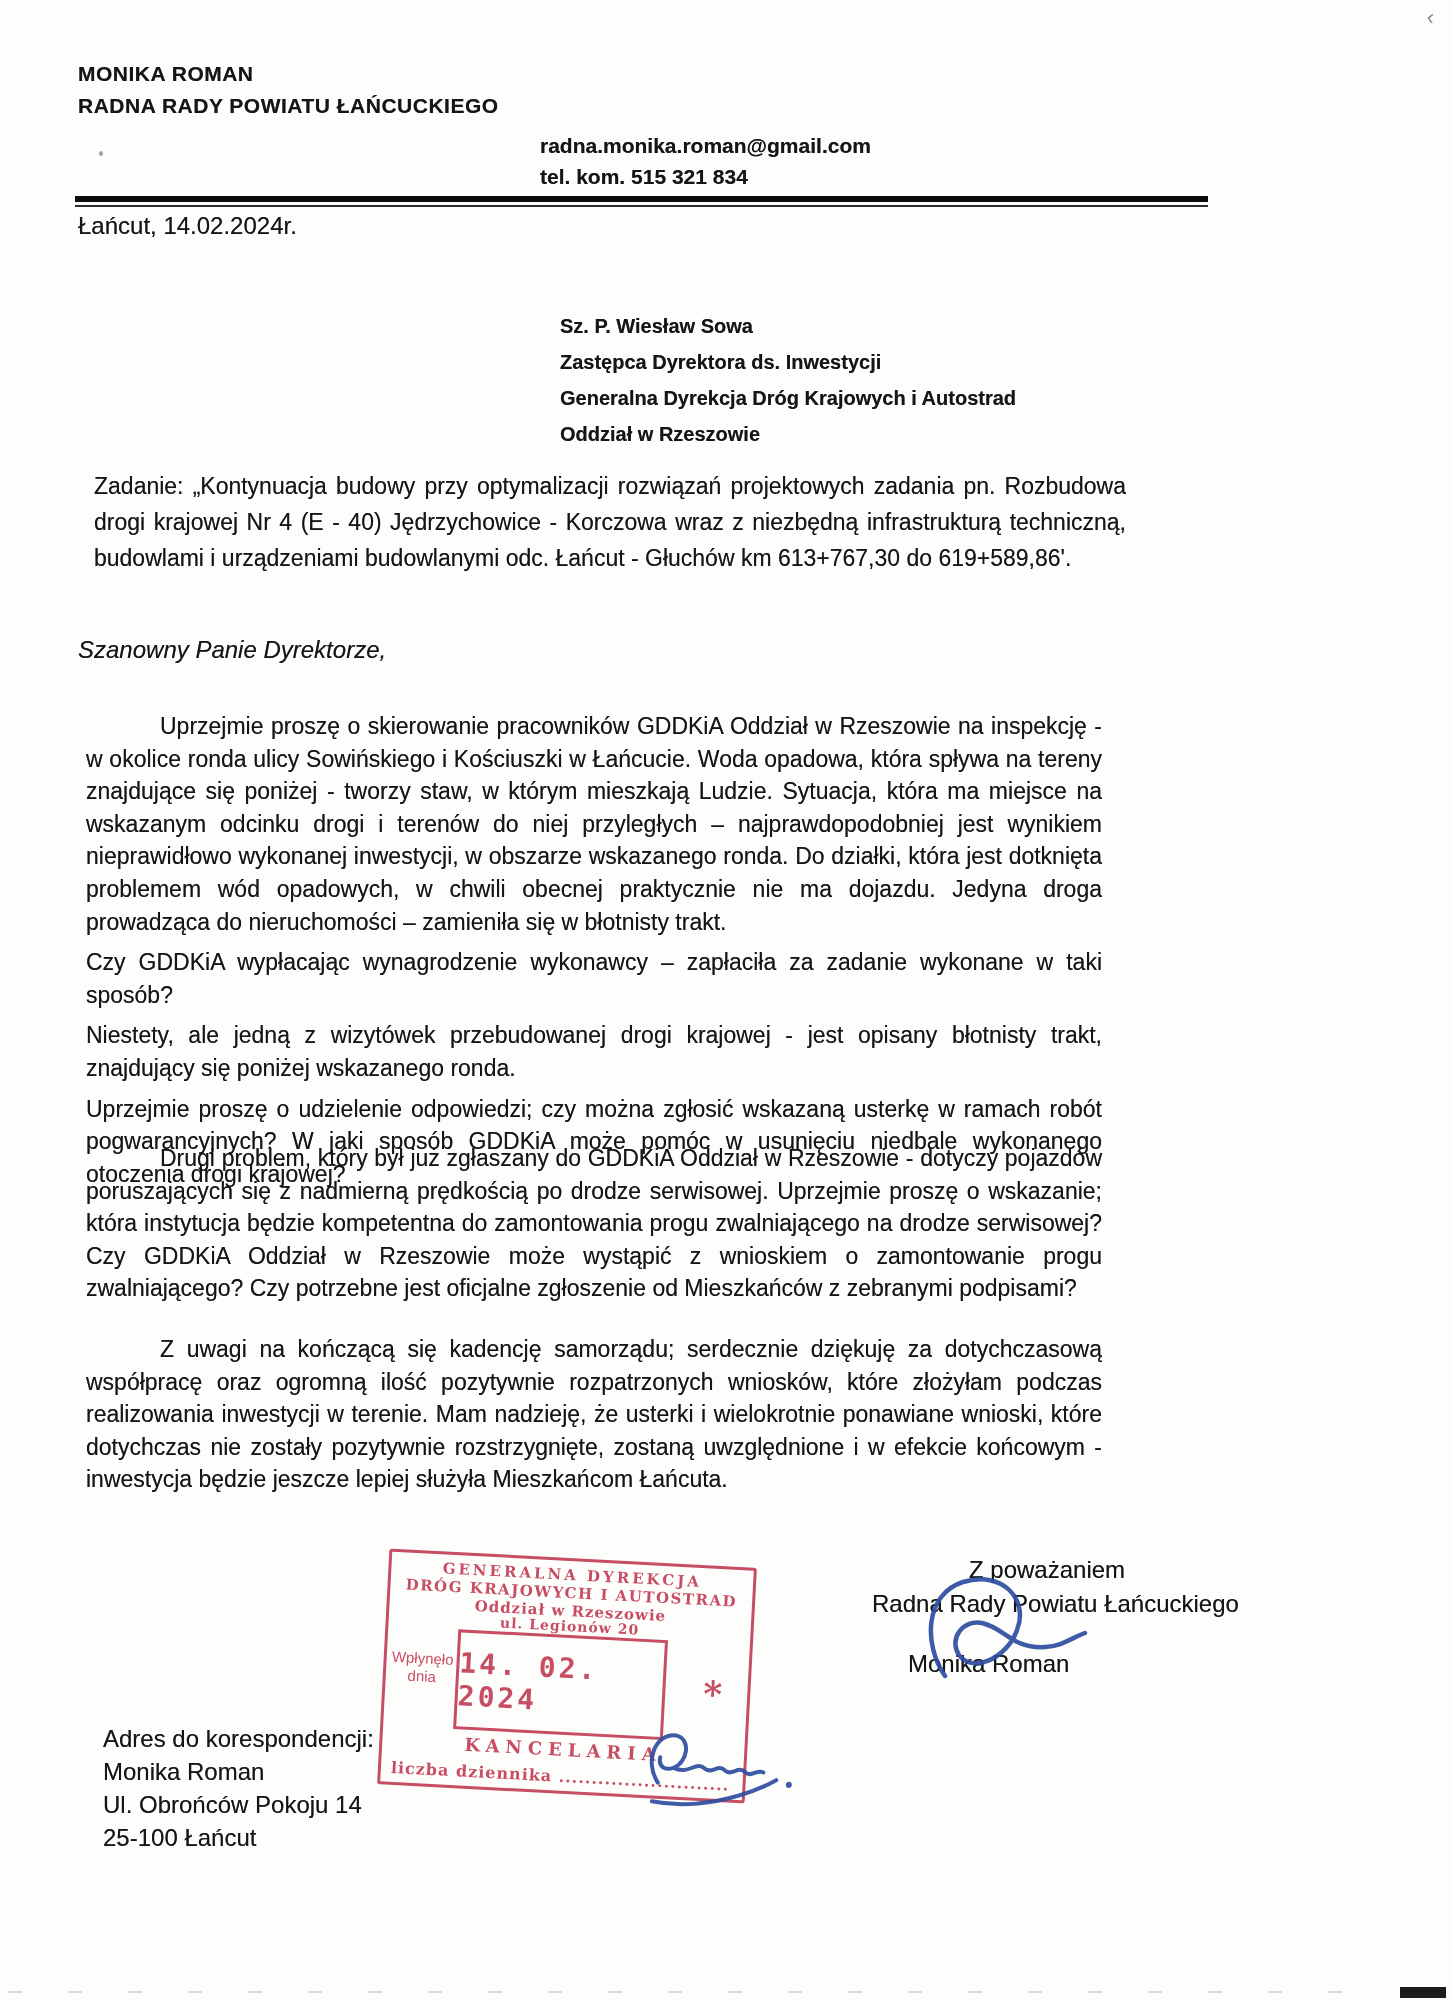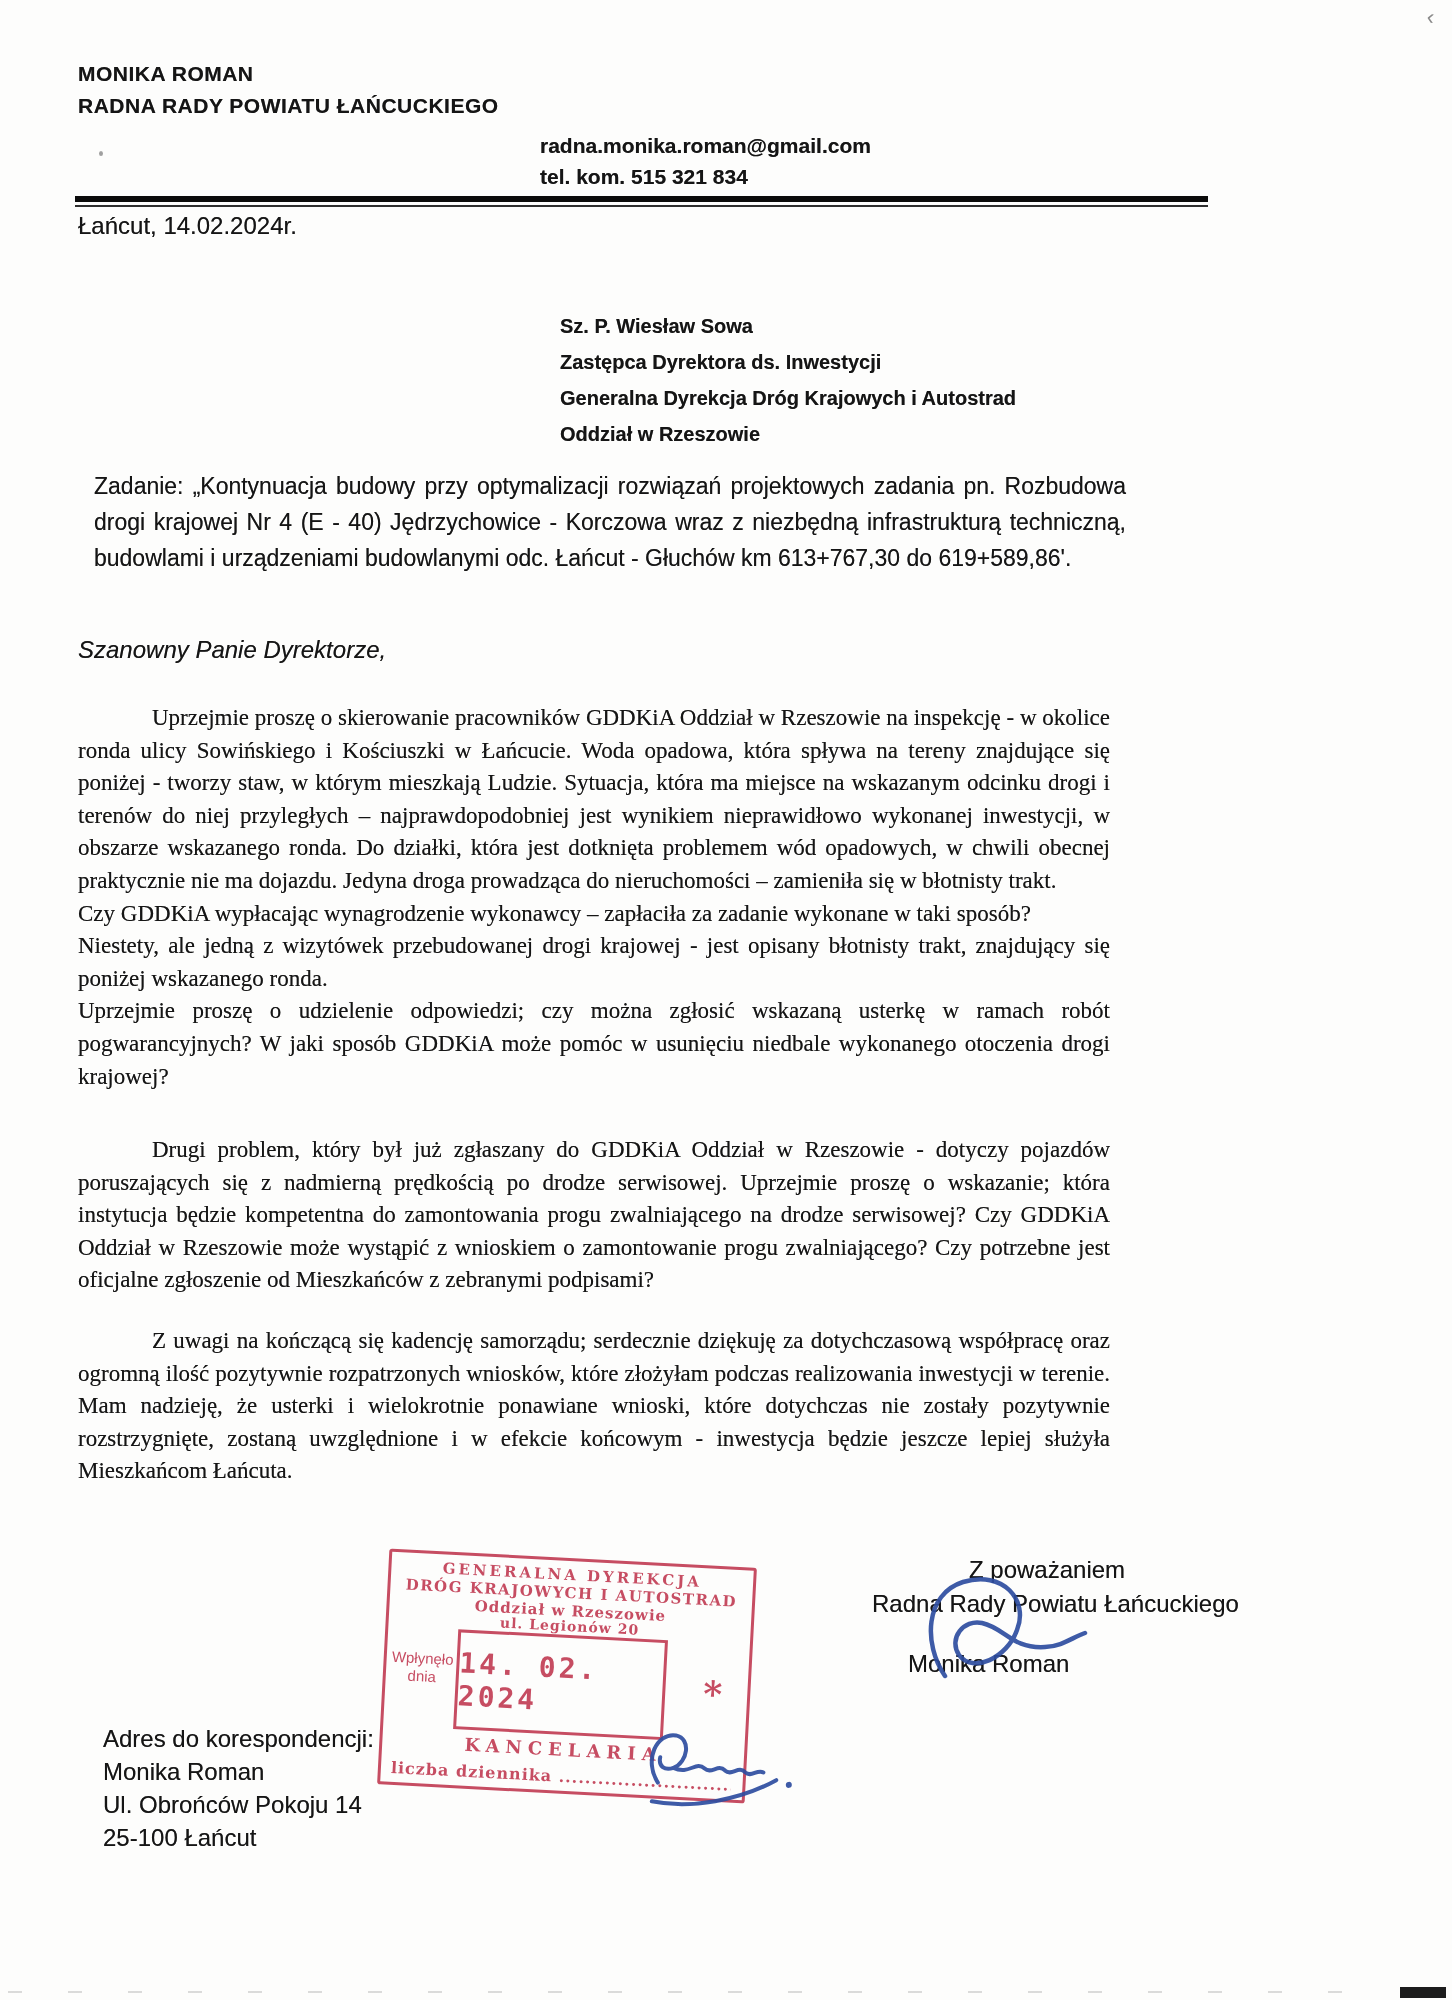--- a/index.html
+++ b/index.html
@@ -22,21 +22,21 @@
 
   .dateline{position:absolute;left:78px;top:212px;width:1082px;text-align:left;font-size:24px;}
 
   .recipient{position:absolute;left:540px;top:308px;font-weight:bold;font-size:20px;line-height:36px;margin-left:20px;}
 
   .subject{position:absolute;left:94px;top:468px;width:1032px;font-size:23px;line-height:36px;text-align:justify;}
 
   .salutation{position:absolute;left:78px;top:636px;font-size:24px;font-style:italic;}
 
   .body{position:absolute;left:78px;width:1032px;font-size:23px;line-height:32.6px;text-align:justify;}
-  .body p{margin:0;font-family:Liberation Serif, serif;}
+  .body p{margin:8px;}
   .body p.indent{text-indent:74px;}
   .body1{top:702px;}
   .body2{top:1134px;}
   .body3{top:1325px;}
 
   
   .closing-1{position:absolute;left:925px;top:1556px;font-size:24px;margin-left:44px;}
   .closing-2{position:absolute;left:872px;top:1590px;font-size:24px;}
   .closing-name{position:absolute;left:908px;top:1650px;font-size:24px;}
 

